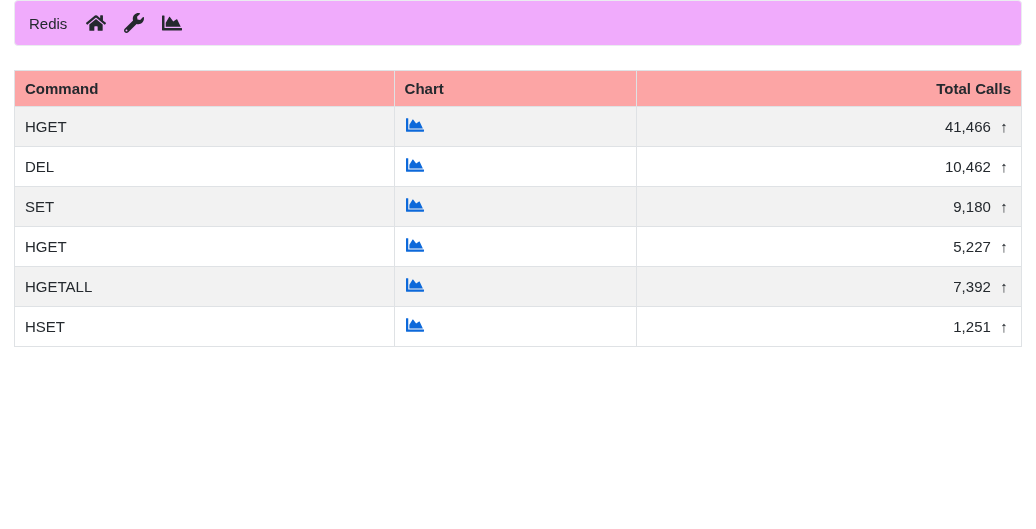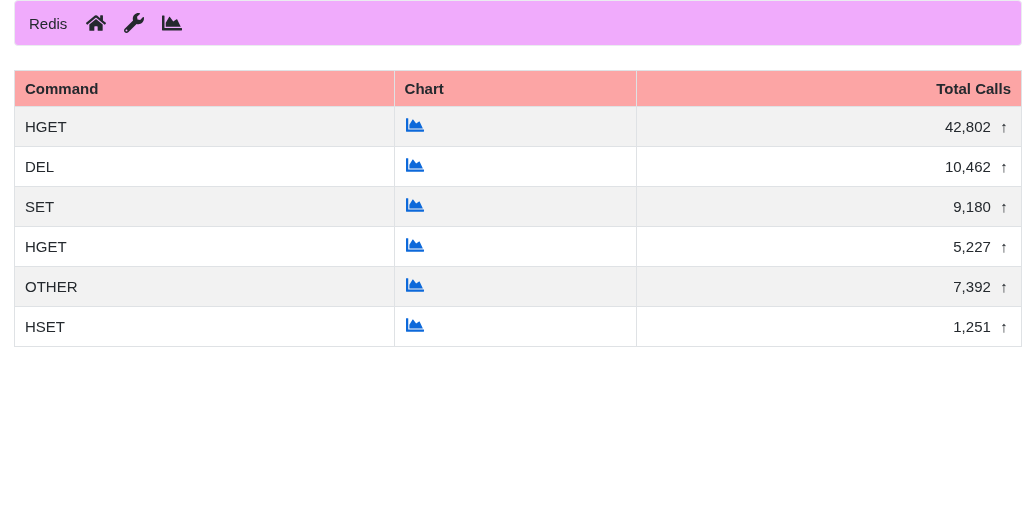--- a/index.html
+++ b/index.html
@@ -107,21 +107,21 @@
     <td>
       <a class="chart-link">
         <span>
           <svg viewBox="0 0 512 512" fill="currentColor">
                 <path d="M500 384c6.6 0 12 5.4 12 12v40c0 6.6-5.4 12-12 12H12c-6.6 0-12-5.4-12-12V76c0-6.6 5.4-12 12-12h40c6.6 0 12 5.4 12 12v308h436zM372.7 159.5L288 216l-85.3-113.7c-5.1-6.8-15.5-6.3-19.9 1L96 248v104h384l-89.9-187.8c-3.2-6.5-11.4-8.7-17.4-4.7z"></path>
               </svg>
         </span>
       </a>
     </td>
     <td class="right calls-cell">
-      <span>42,802</span>
+      <span>41,466</span>
       <span class="trend">↑</span>
     </td>
   </tr>
 
   <tr>
     <td><span>DEL</span></td>
     <td>
       <a class="chart-link">
         <span>
           <svg viewBox="0 0 512 512" fill="currentColor">
@@ -166,21 +166,21 @@
     </td>
     <td class="right calls-cell">
       <span>5,227</span>
       <span class="trend">↑</span>
     </td>
   </tr>
 
 
 
   <tr>
-    <td><span>OTHER</span></td>
+    <td><span>HGETALL</span></td>
     <td>
       <a class="chart-link">
         <span>
           <svg viewBox="0 0 512 512" fill="currentColor">
                 <path d="M500 384c6.6 0 12 5.4 12 12v40c0 6.6-5.4 12-12 12H12c-6.6 0-12-5.4-12-12V76c0-6.6 5.4-12 12-12h40c6.6 0 12 5.4 12 12v308h436zM372.7 159.5L288 216l-85.3-113.7c-5.1-6.8-15.5-6.3-19.9 1L96 248v104h384l-89.9-187.8c-3.2-6.5-11.4-8.7-17.4-4.7z"></path>
               </svg>
         </span>
       </a>
     </td>
     <td class="right calls-cell">

